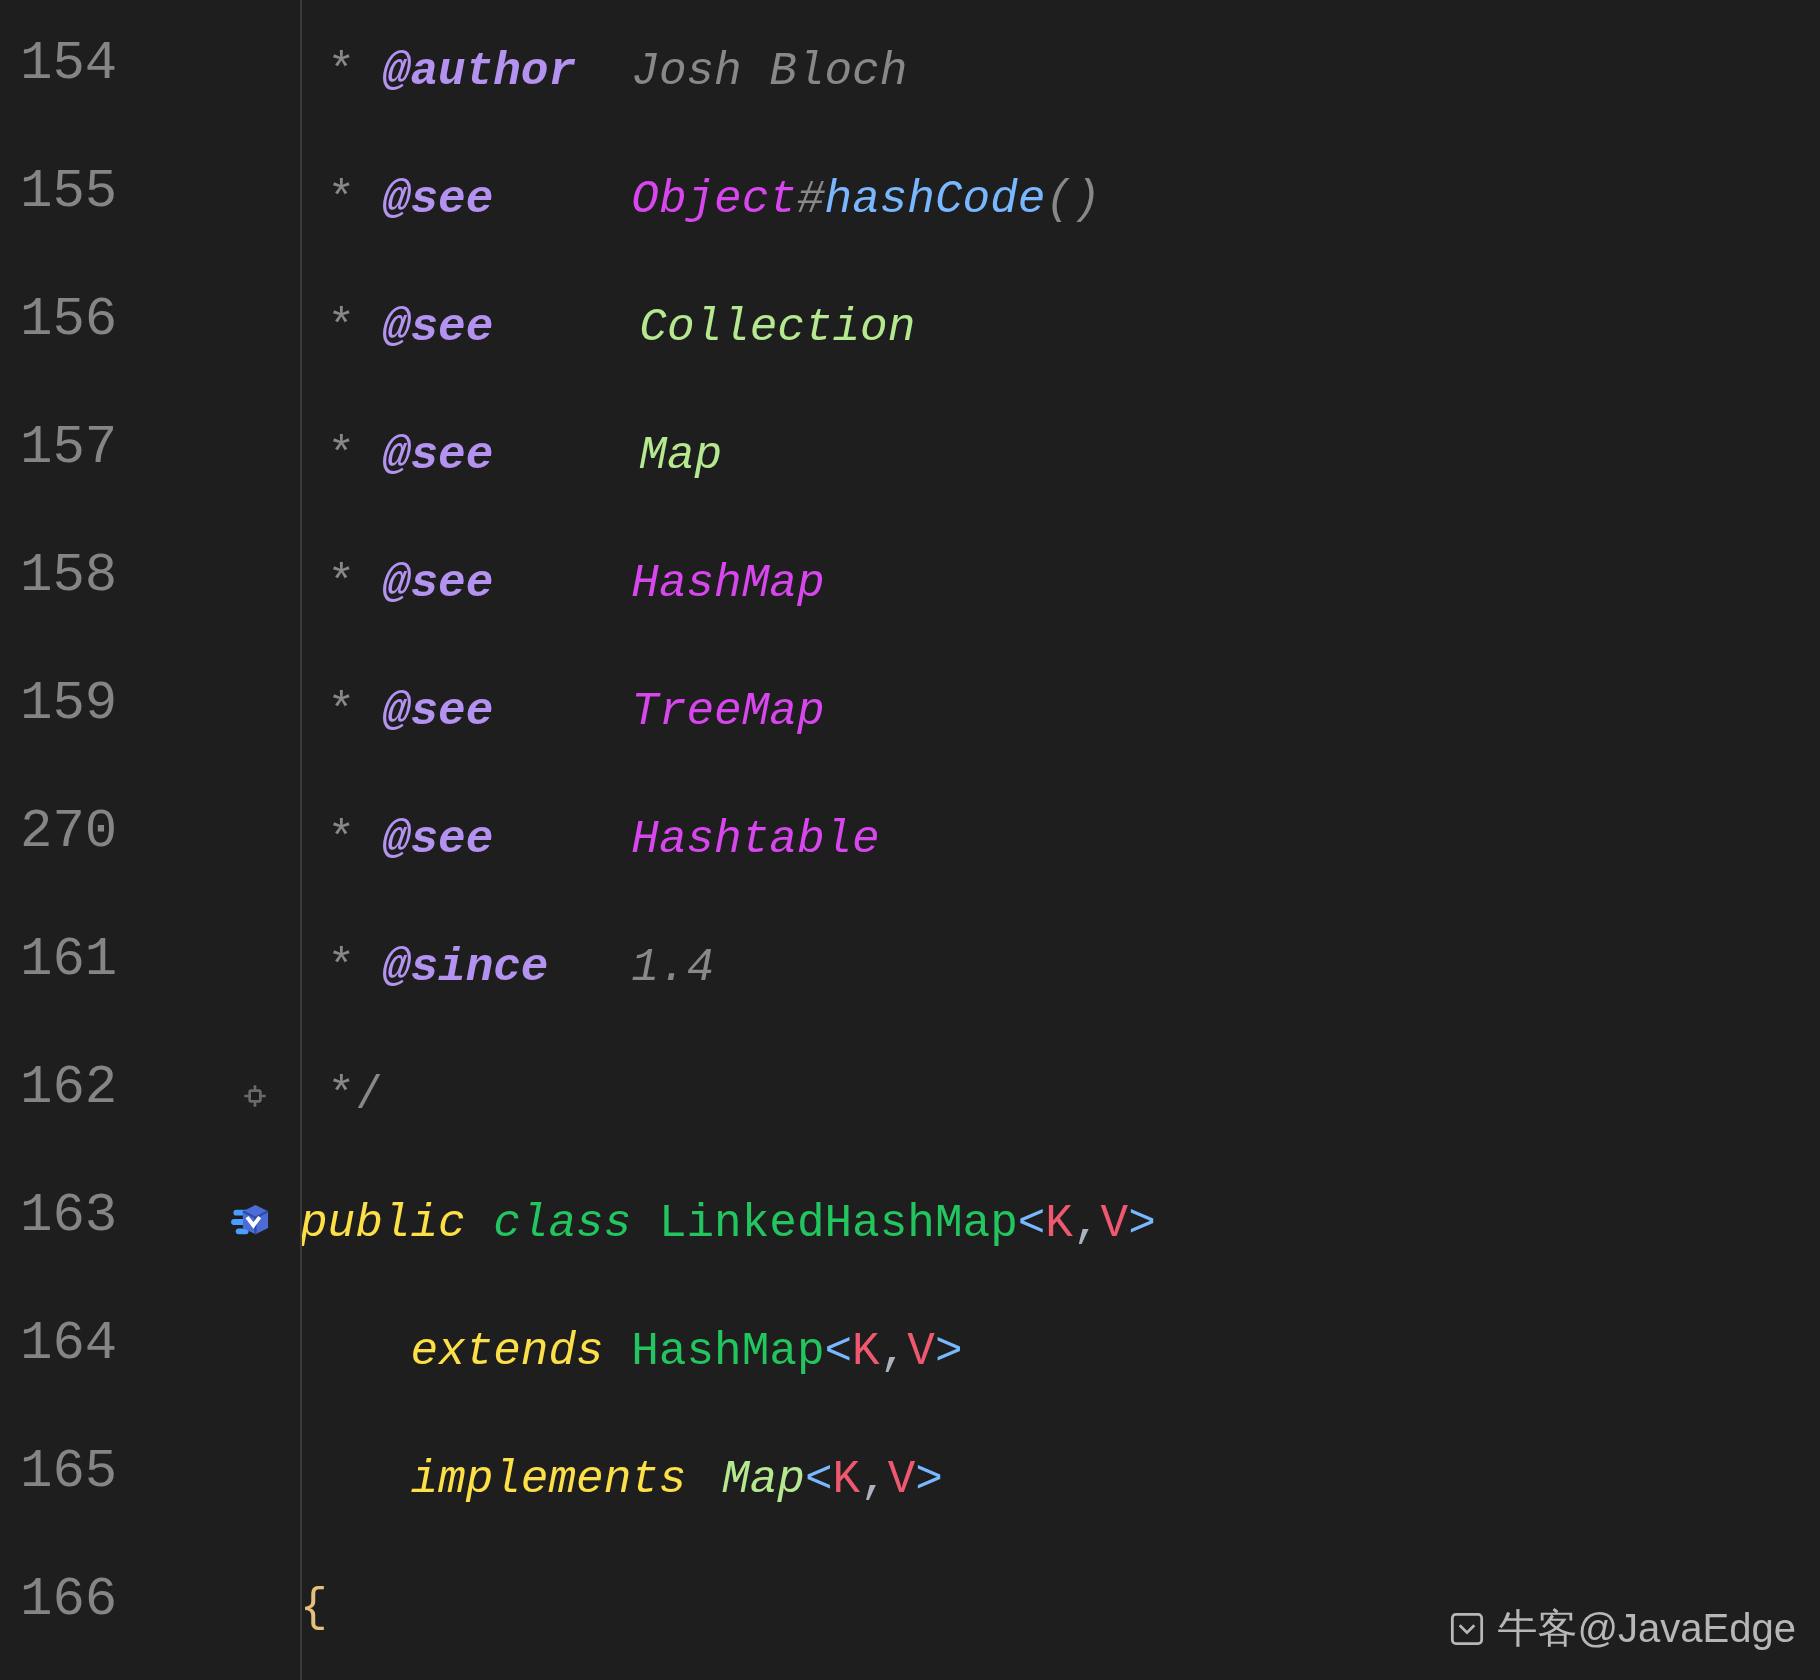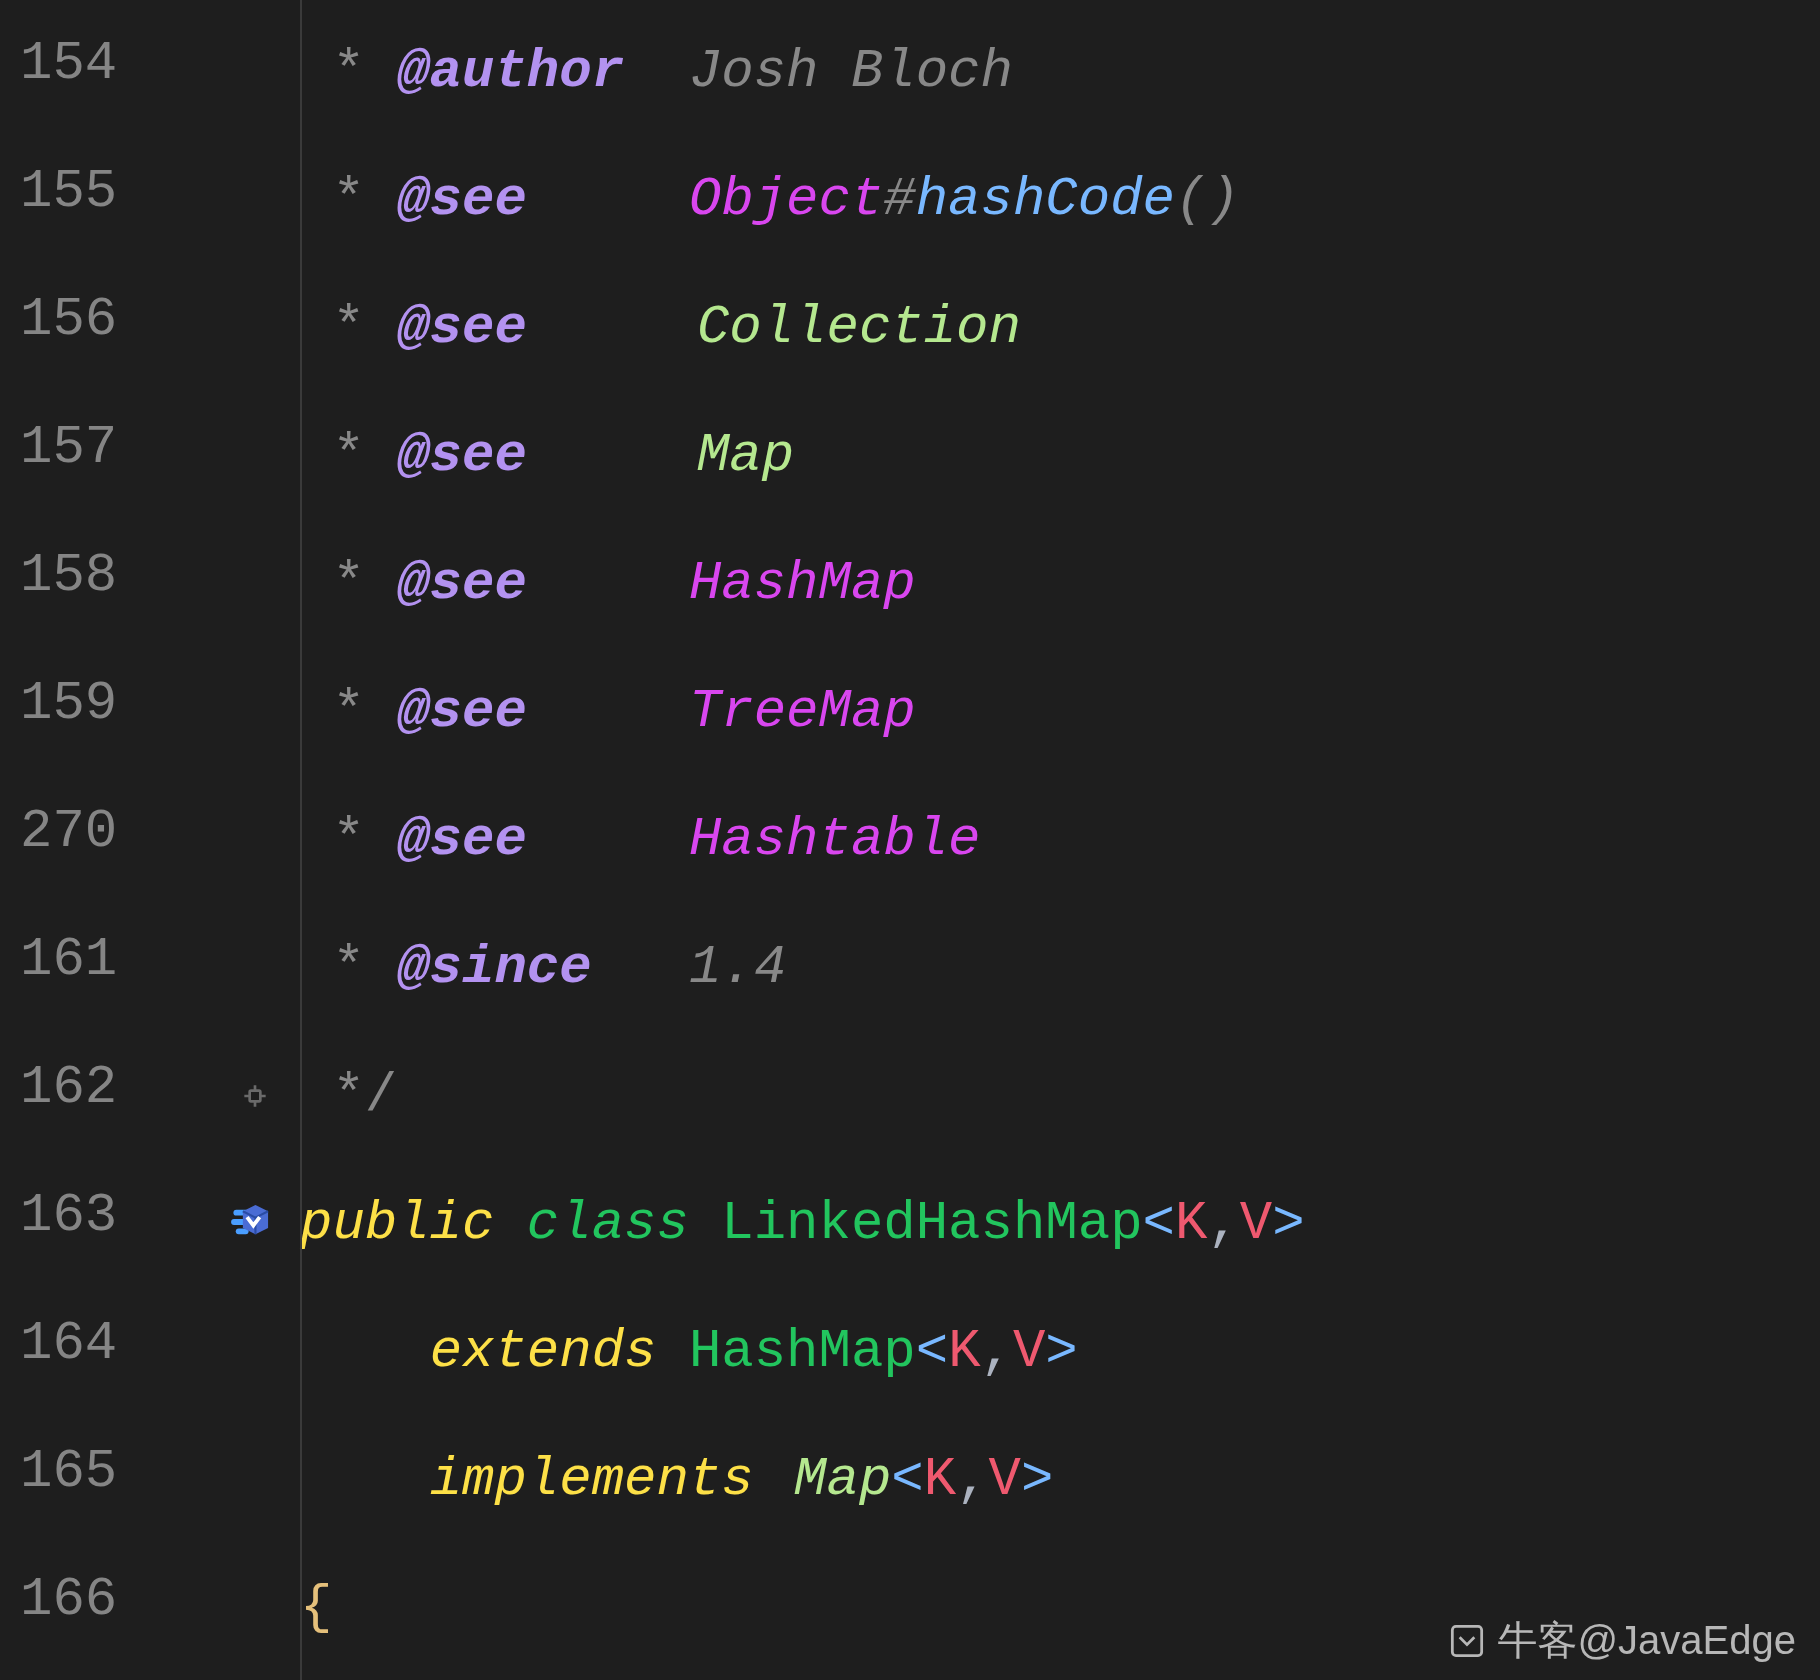--- a/index.html
+++ b/index.html
@@ -51,21 +51,21 @@
   display: inline-block;
 }
 .code-area {
   flex: 1;
   padding-top: 8px;
   position: relative;
 }
 .code-line {
   height: 128px;
   line-height: 128px;
-  font-size: 54px;
+  font-size: 46px;
   white-space: pre;
   font-weight: 500;
 }
 .c-star { color: #888888; }
 .c-tag { color: #b392f0; font-style: italic; font-weight: 600; }
 .c-author { color: #888888; font-style: italic; }
 .c-class-r { color: #d946ef; font-style: italic; }
 .c-hash { color: #888888; font-style: italic; }
 .c-method { color: #79b8ff; font-style: italic; }
 .c-paren-g { color: #888888; font-style: italic; }
@@ -82,21 +82,21 @@
 .vline {
   position: absolute;
   left: 0;
   top: 0;
   bottom: 0;
   width: 2px;
   background: #3a3a3a;
 }
 .watermark {
   position: absolute;
-  bottom: 12px;
+  bottom: 24px;
   right: 24px;
   color: #c8c8c8;
   font-size: 40px;
   font-family: sans-serif;
   opacity: 0.9;
   display: flex;
   align-items: center;
   gap: 8px;
   text-align: right;
 }

